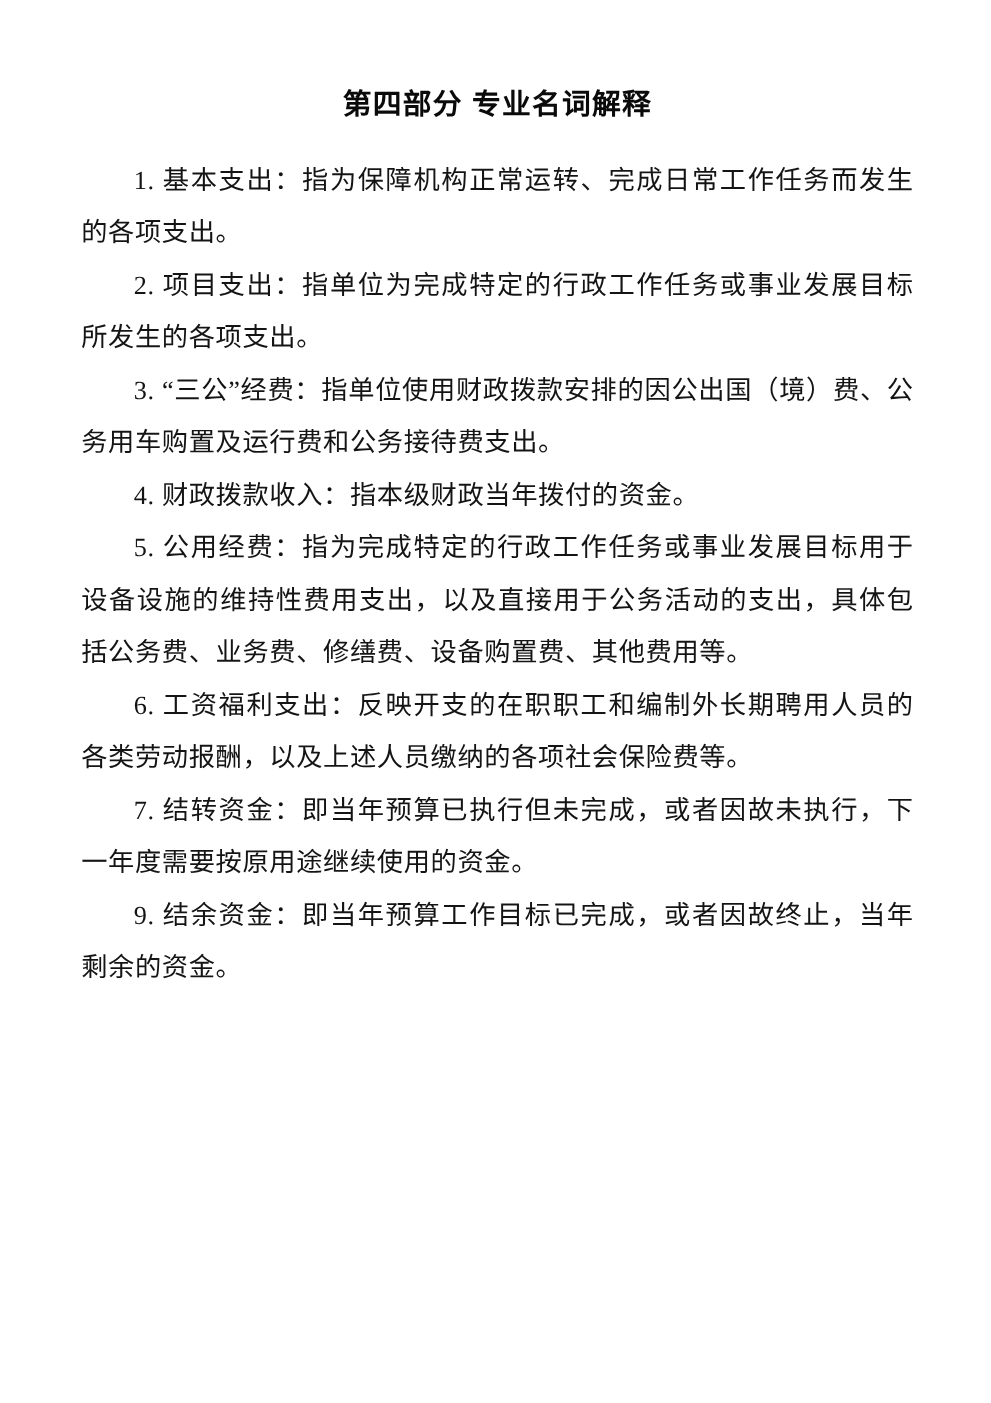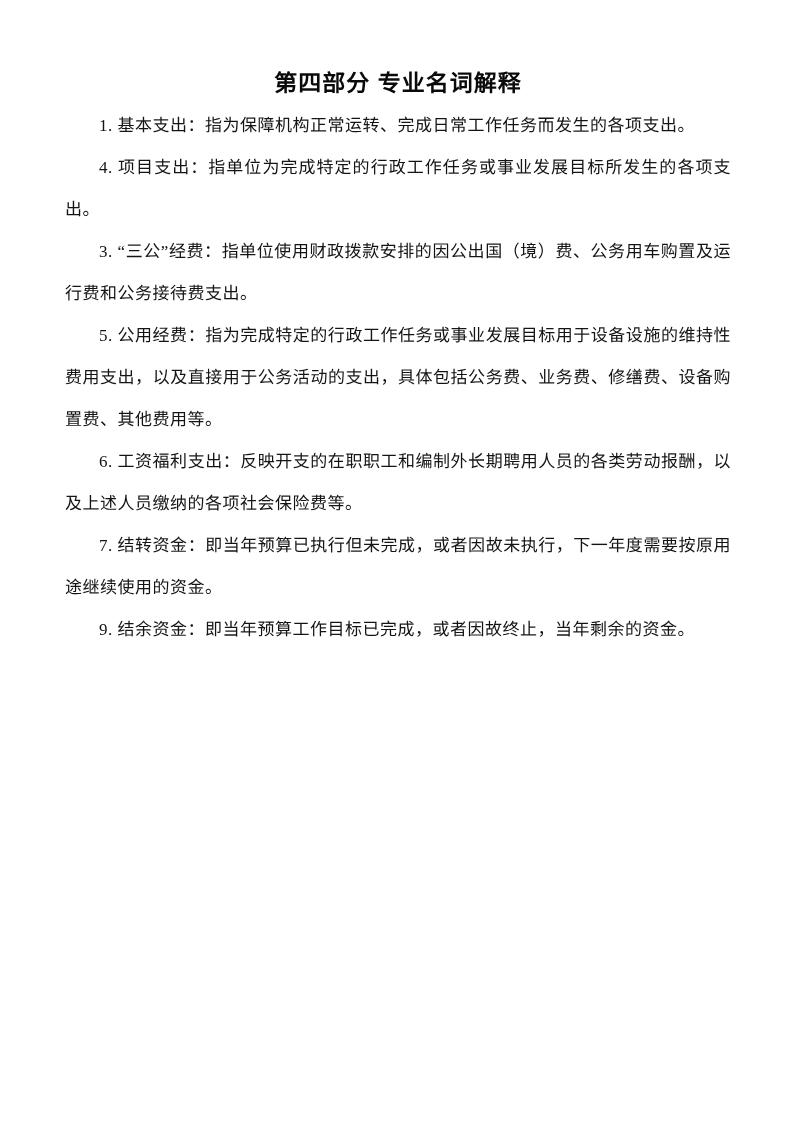--- a/index.html
+++ b/index.html
@@ -20,46 +20,47 @@
     padding: 66px 62px 0 65px;
   }
   .doc-title {
     font-family: "Liberation Sans", sans-serif;
     font-weight: 700;
     font-size: 23px;
     line-height: 34px;
     text-align: center;
     letter-spacing: 1px;
     color: #0a0a0a;
-    margin-bottom: 5px;
+    margin-bottom: 23px;
   }
   .para {
     font-family: "Liberation Serif", serif;
-    font-size: 17px;
+    font-size: 21px;
     line-height: 42px;
     letter-spacing: 0.5px;
     text-align: justify;
     text-justify: inter-ideograph;
     text-indent: 2em;
     color: #141414;
   }
 </style>
 </head>
 <body>
 
 <div class="page">
   <div class="content">
     <h1 class="doc-title">第四部分 专业名词解释</h1>
 
     <p class="para">1. 基本支出：指为保障机构正常运转、完成日常工作任务而发生的各项支出。</p>
 
-    <p class="para">4. 项目支出：指单位为完成特定的行政工作任务或事业发展目标所发生的各项支出。</p>
+    <p class="para">2. 项目支出：指单位为完成特定的行政工作任务或事业发展目标所发生的各项支出。</p>
 
     <p class="para">3. “三公”经费：指单位使用财政拨款安排的因公出国（境）费、公务用车购置及运行费和公务接待费支出。</p>
 
+    <p class="para">4. 财政拨款收入：指本级财政当年拨付的资金。</p>
 
     <p class="para">5. 公用经费：指为完成特定的行政工作任务或事业发展目标用于设备设施的维持性费用支出，以及直接用于公务活动的支出，具体包括公务费、业务费、修缮费、设备购置费、其他费用等。</p>
 
     <p class="para">6. 工资福利支出：反映开支的在职职工和编制外长期聘用人员的各类劳动报酬，以及上述人员缴纳的各项社会保险费等。</p>
 
     <p class="para">7. 结转资金：即当年预算已执行但未完成，或者因故未执行，下一年度需要按原用途继续使用的资金。</p>
 
     <p class="para">9. 结余资金：即当年预算工作目标已完成，或者因故终止，当年剩余的资金。</p>
   </div>
 </div>

